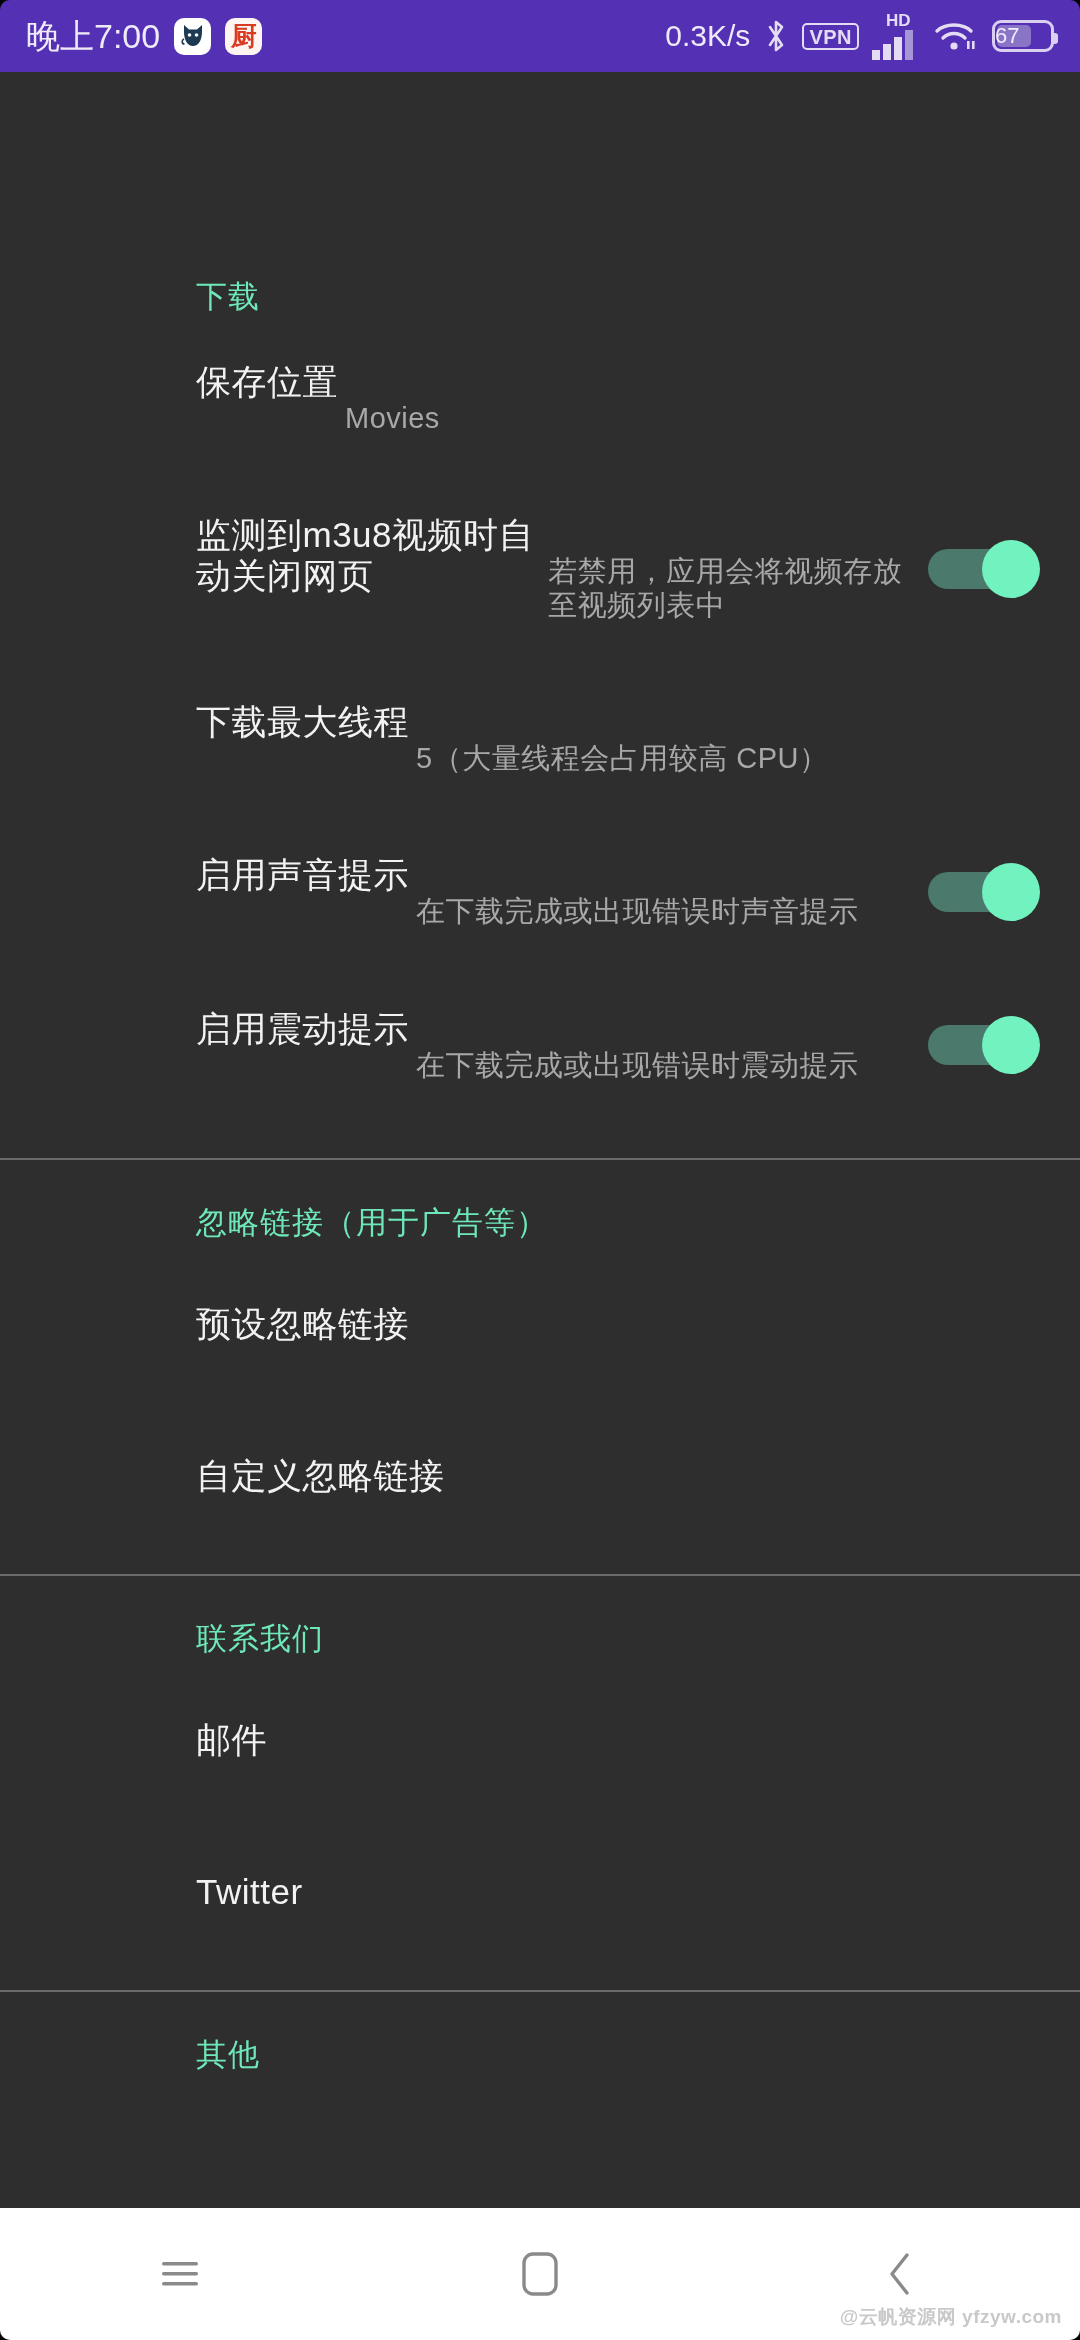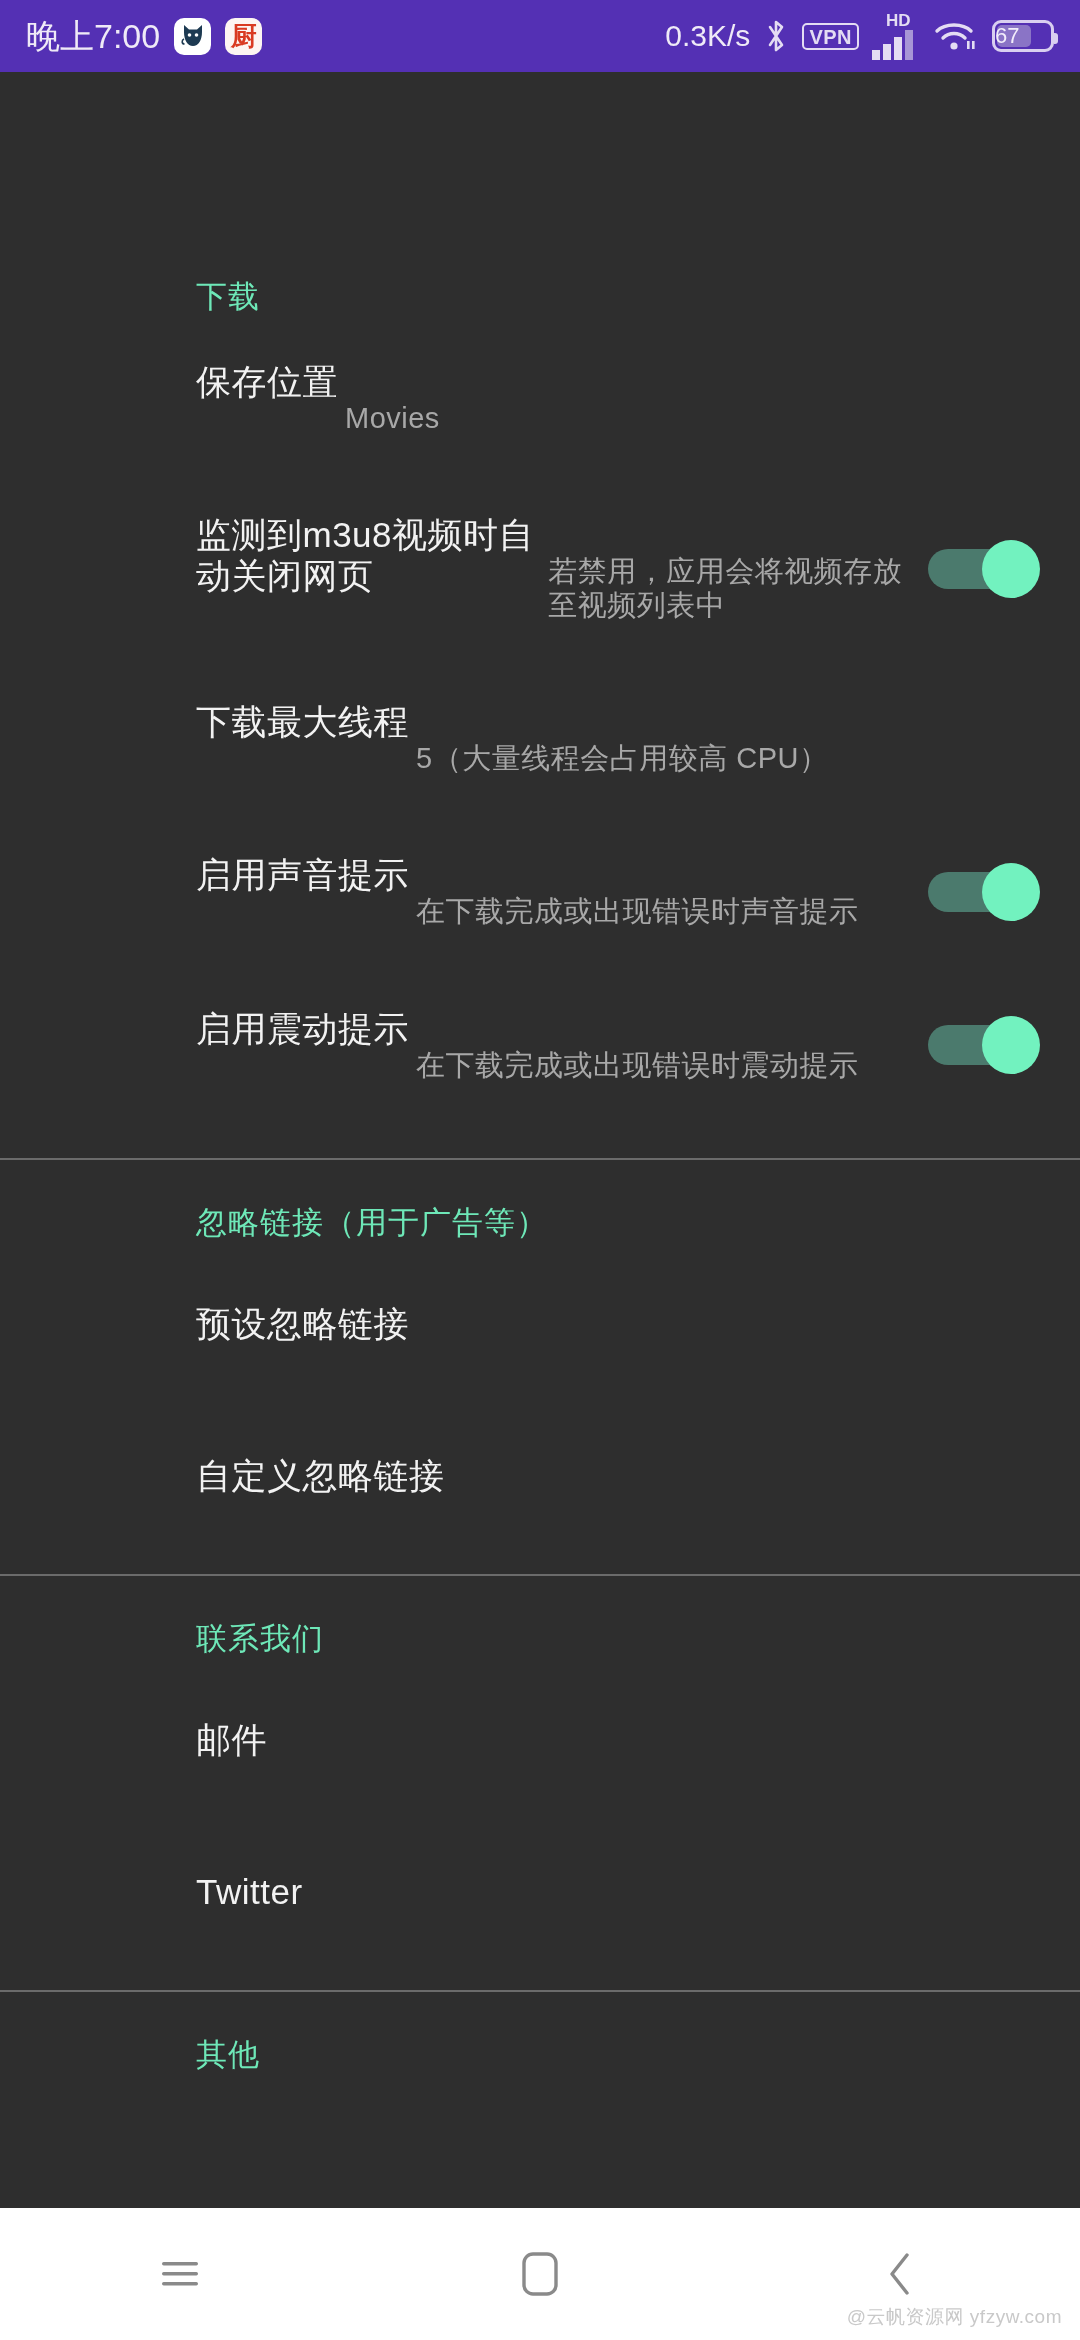--- a/index.html
+++ b/index.html
@@ -9,20 +9,21 @@
   }
   body {
     font-family: "Liberation Sans", "DejaVu Sans", sans-serif;
   }
   .screen {
     position: relative;
     width: 1080px;
     height: 2340px;
     background: #2e2e2e;
     overflow: hidden;
+    border-radius: 10px;
   }
 
   
   .status-bar {
     position: absolute;
     top: 0; left: 0;
     width: 1080px;
     height: 72px;
     background: #5430b4;
     display: flex;
@@ -250,20 +251,21 @@
     justify-content: center;
     cursor: pointer;
   }
   .watermark {
     position: absolute;
     right: 18px;
     bottom: 10px;
     color: #c9c9c9;
     font-size: 19px;
     letter-spacing: 0.5px;
+    font-weight: bold;
   }
 </style>
 </head>
 <body>
 
 <div class="screen">
 
   <div class="status-bar">
     <div class="status-left">
       <span class="status-clock">晚上7:00</span>

